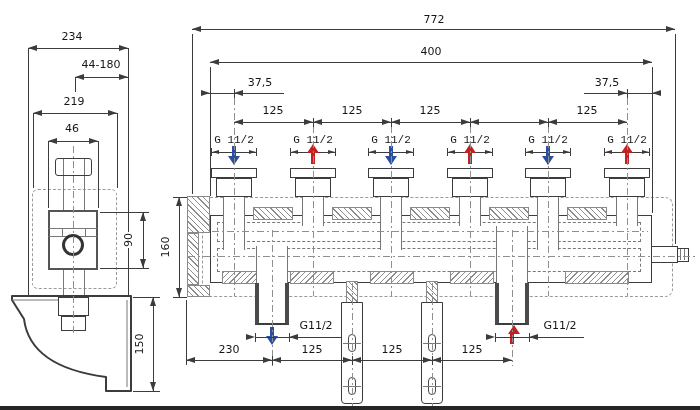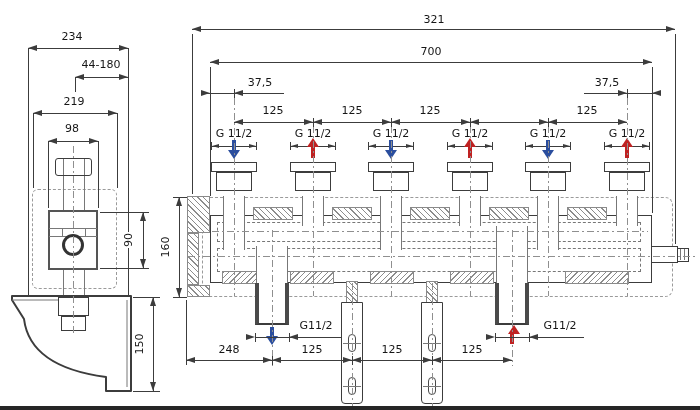--- a/index.html
+++ b/index.html
@@ -39,21 +39,21 @@
   .fh-d { position:absolute; width:0; height:0; border-left:6px solid transparent; border-right:6px solid transparent; }
   .fh-u { position:absolute; width:0; height:0; border-left:6px solid transparent; border-right:6px solid transparent; }
   .fh-d.blu { border-top:9px solid var(--blu); } .fh-u.red { border-bottom:9px solid var(--red); }
 
   
   .t { position:absolute; font-size:11px; line-height:12px; white-space:nowrap; color:#161616;
        transform:translate(-50%,-50%); background:#fff; padding:0 1px; }
   .t.v { transform:translate(-50%,-50%) rotate(-90deg); }
 
   
-  .port { position:absolute; top:124px; width:46px; height:67px; }
+  .port { position:absolute; top:130px; width:46px; height:67px;font-family:Liberation Mono, monospace; }
   .port .collar { position:absolute; left:0; top:38px; width:46px; height:10px; border:1.5px solid var(--ink); background:#fff; }
   .port .sbody  { position:absolute; left:5px; top:48px; width:36px; height:19px; border:1.5px solid var(--ink); background:#fff; }
 
   .neck { position:absolute; width:22px; border-left:1px solid #777; border-right:1px solid #777; background:#fff; }
   .pipe { position:absolute; width:34px; height:42px; top:283px; background:#fff;
           border-left:4px solid #4a4a4a; border-right:4px solid #4a4a4a; border-bottom:2px solid var(--ink); }
   .strap { position:absolute; top:302px; width:22px; height:102px; border:1.5px solid var(--ink); background:#fff;
            border-radius:0 0 4px 4px; }
   .slot { position:absolute; width:8px; height:18px; border:1px solid #4a4a4a; border-radius:4px; background:#fff; }
 </style>
@@ -238,28 +238,28 @@
   <div class="cl-v" style="left:512px;top:230px;height:136px"></div>
   <div class="cl-v" style="left:352px;top:283px;height:124px"></div>
   <div class="cl-v" style="left:432px;top:283px;height:124px"></div>
   <div class="cl-v" style="left:73px;top:146px;height:188px"></div>
 
   <div class="ln-v" style="left:192px;top:34px;height:160px"></div>
   <div class="ln-v" style="left:675px;top:34px;height:210px"></div>
   <div class="ln-h" style="left:192px;top:29px;width:483px"></div>
   <div class="ar-l" style="left:192px;top:26px"></div>
   <div class="ar-r" style="left:666px;top:26px"></div>
-  <div class="t" style="left:434px;top:20px">321</div>
+  <div class="t" style="left:434px;top:20px">772</div>
 
   <div class="ln-v" style="left:210px;top:67px;height:129px"></div>
   <div class="ln-v" style="left:652px;top:67px;height:146px"></div>
   <div class="ln-h" style="left:210px;top:62px;width:442px"></div>
   <div class="ar-l" style="left:210px;top:59px"></div>
   <div class="ar-r" style="left:643px;top:59px"></div>
-  <div class="t" style="left:431px;top:52px">700</div>
+  <div class="t" style="left:431px;top:52px">400</div>
 
   <div class="ln-h" style="left:202px;top:93px;width:82px"></div>
   <div class="tick" style="left:210px;top:89px"></div>
   <div class="tick" style="left:234px;top:89px"></div>
   <div class="ar-r" style="left:201px;top:90px"></div>
   <div class="ar-l" style="left:234px;top:90px"></div>
   <div class="t" style="left:260px;top:83px">37,5</div>
 
   <div class="ln-h" style="left:584px;top:93px;width:76px"></div>
   <div class="tick" style="left:627px;top:89px"></div>
@@ -308,21 +308,21 @@
   <div class="tick" style="left:352px;top:356px"></div>
   <div class="tick" style="left:432px;top:356px"></div>
   <div class="ar-l" style="left:186px;top:357px"></div>
   <div class="ar-r" style="left:263px;top:357px"></div>
   <div class="ar-l" style="left:272px;top:357px"></div>
   <div class="ar-r" style="left:343px;top:357px"></div>
   <div class="ar-l" style="left:352px;top:357px"></div>
   <div class="ar-r" style="left:423px;top:357px"></div>
   <div class="ar-l" style="left:432px;top:357px"></div>
   <div class="ar-r" style="left:503px;top:357px"></div>
-  <div class="t" style="left:229px;top:350px">248</div>
+  <div class="t" style="left:229px;top:350px">230</div>
   <div class="t" style="left:312px;top:350px">125</div>
   <div class="t" style="left:392px;top:350px">125</div>
   <div class="t" style="left:472px;top:350px">125</div>
 
   <div class="ln-h" style="left:28px;top:48px;width:100px"></div>
   <div class="ar-l" style="left:28px;top:45px"></div>
   <div class="ar-r" style="left:119px;top:45px"></div>
   <div class="t" style="left:72px;top:37px">234</div>
 
   <div class="ln-v" style="left:75px;top:77px;height:15px"></div>
@@ -336,21 +336,21 @@
   <div class="ln-h" style="left:33px;top:113px;width:84px"></div>
   <div class="ar-l" style="left:33px;top:110px"></div>
   <div class="ar-r" style="left:108px;top:110px"></div>
   <div class="t" style="left:74px;top:102px">219</div>
 
   <div class="ln-v" style="left:48px;top:141px;height:67px"></div>
   <div class="ln-v" style="left:98px;top:141px;height:67px"></div>
   <div class="ln-h" style="left:48px;top:141px;width:50px"></div>
   <div class="ar-l" style="left:48px;top:138px"></div>
   <div class="ar-r" style="left:89px;top:138px"></div>
-  <div class="t" style="left:72px;top:129px">98</div>
+  <div class="t" style="left:72px;top:129px">46</div>
 
   <div class="ln-h" style="left:100px;top:212px;width:49px"></div>
   <div class="ln-h" style="left:100px;top:268px;width:49px"></div>
   <div class="ln-v" style="left:143px;top:212px;height:56px"></div>
   <div class="ar-u" style="left:140px;top:212px"></div>
   <div class="ar-d" style="left:140px;top:259px"></div>
   <div class="t v" style="left:129px;top:240px">90</div>
 
   <div class="ln-h" style="left:173px;top:197px;width:14px"></div>
   <div class="ln-h" style="left:173px;top:297px;width:14px"></div>

